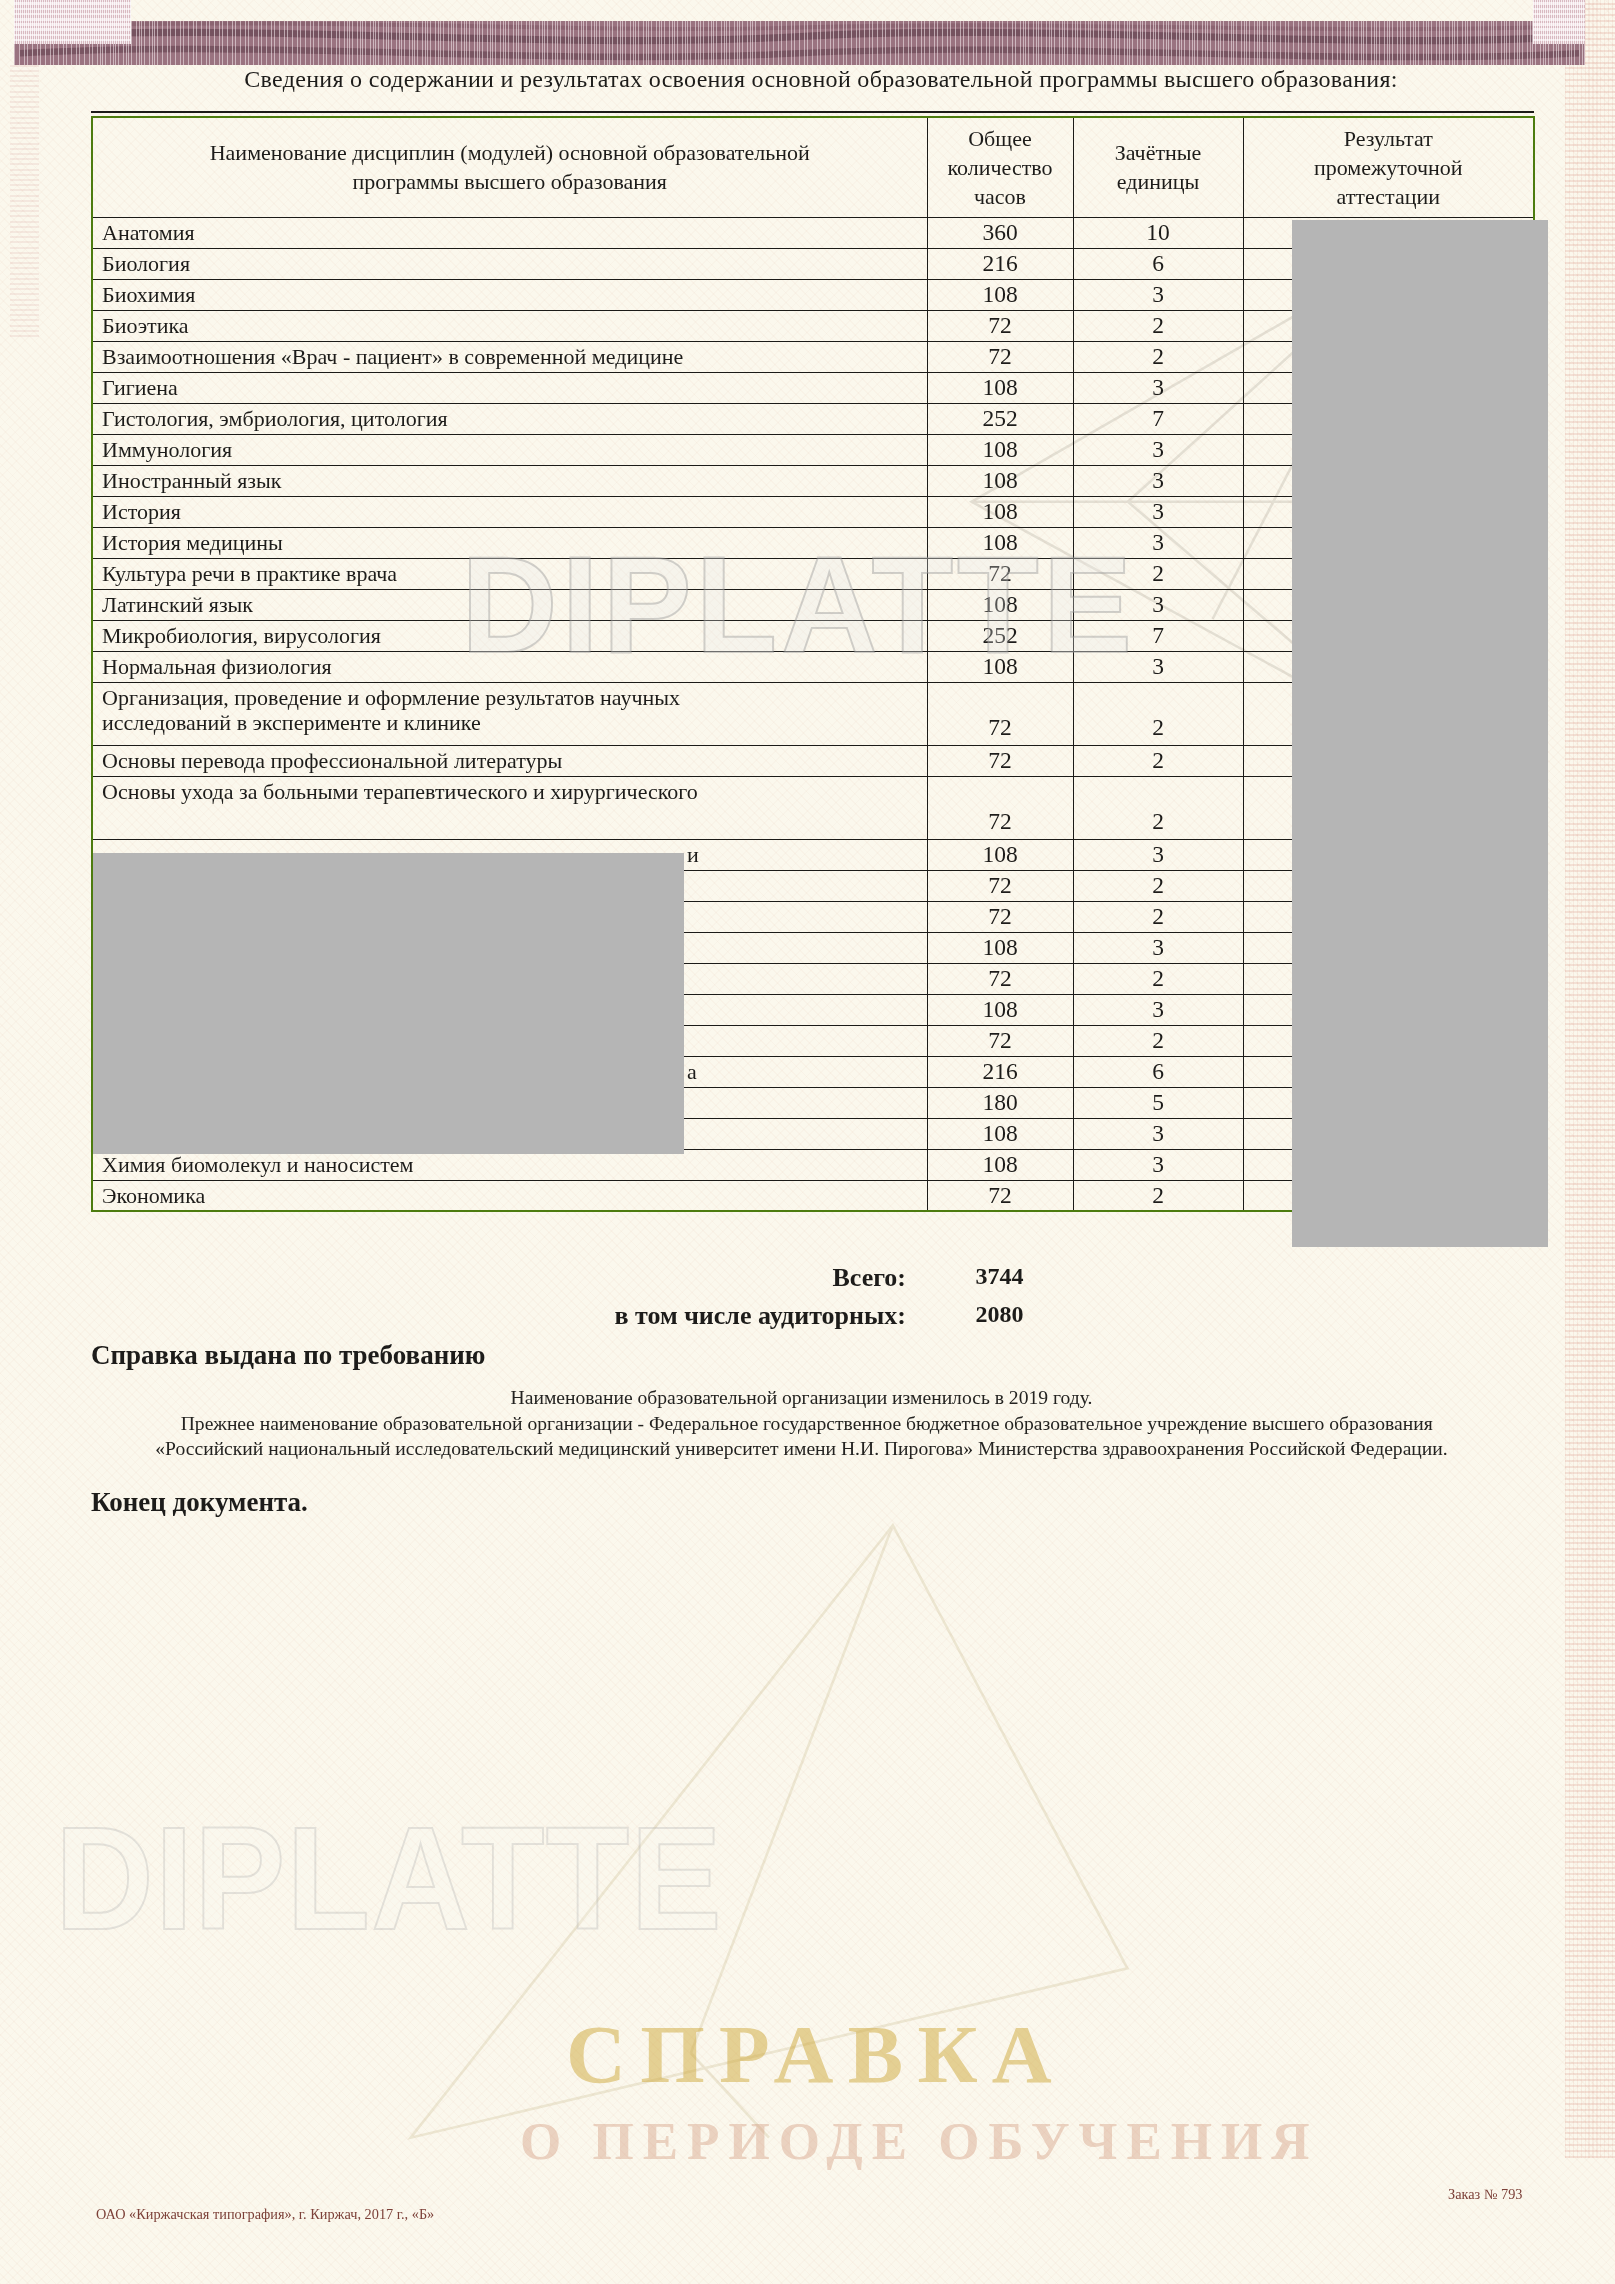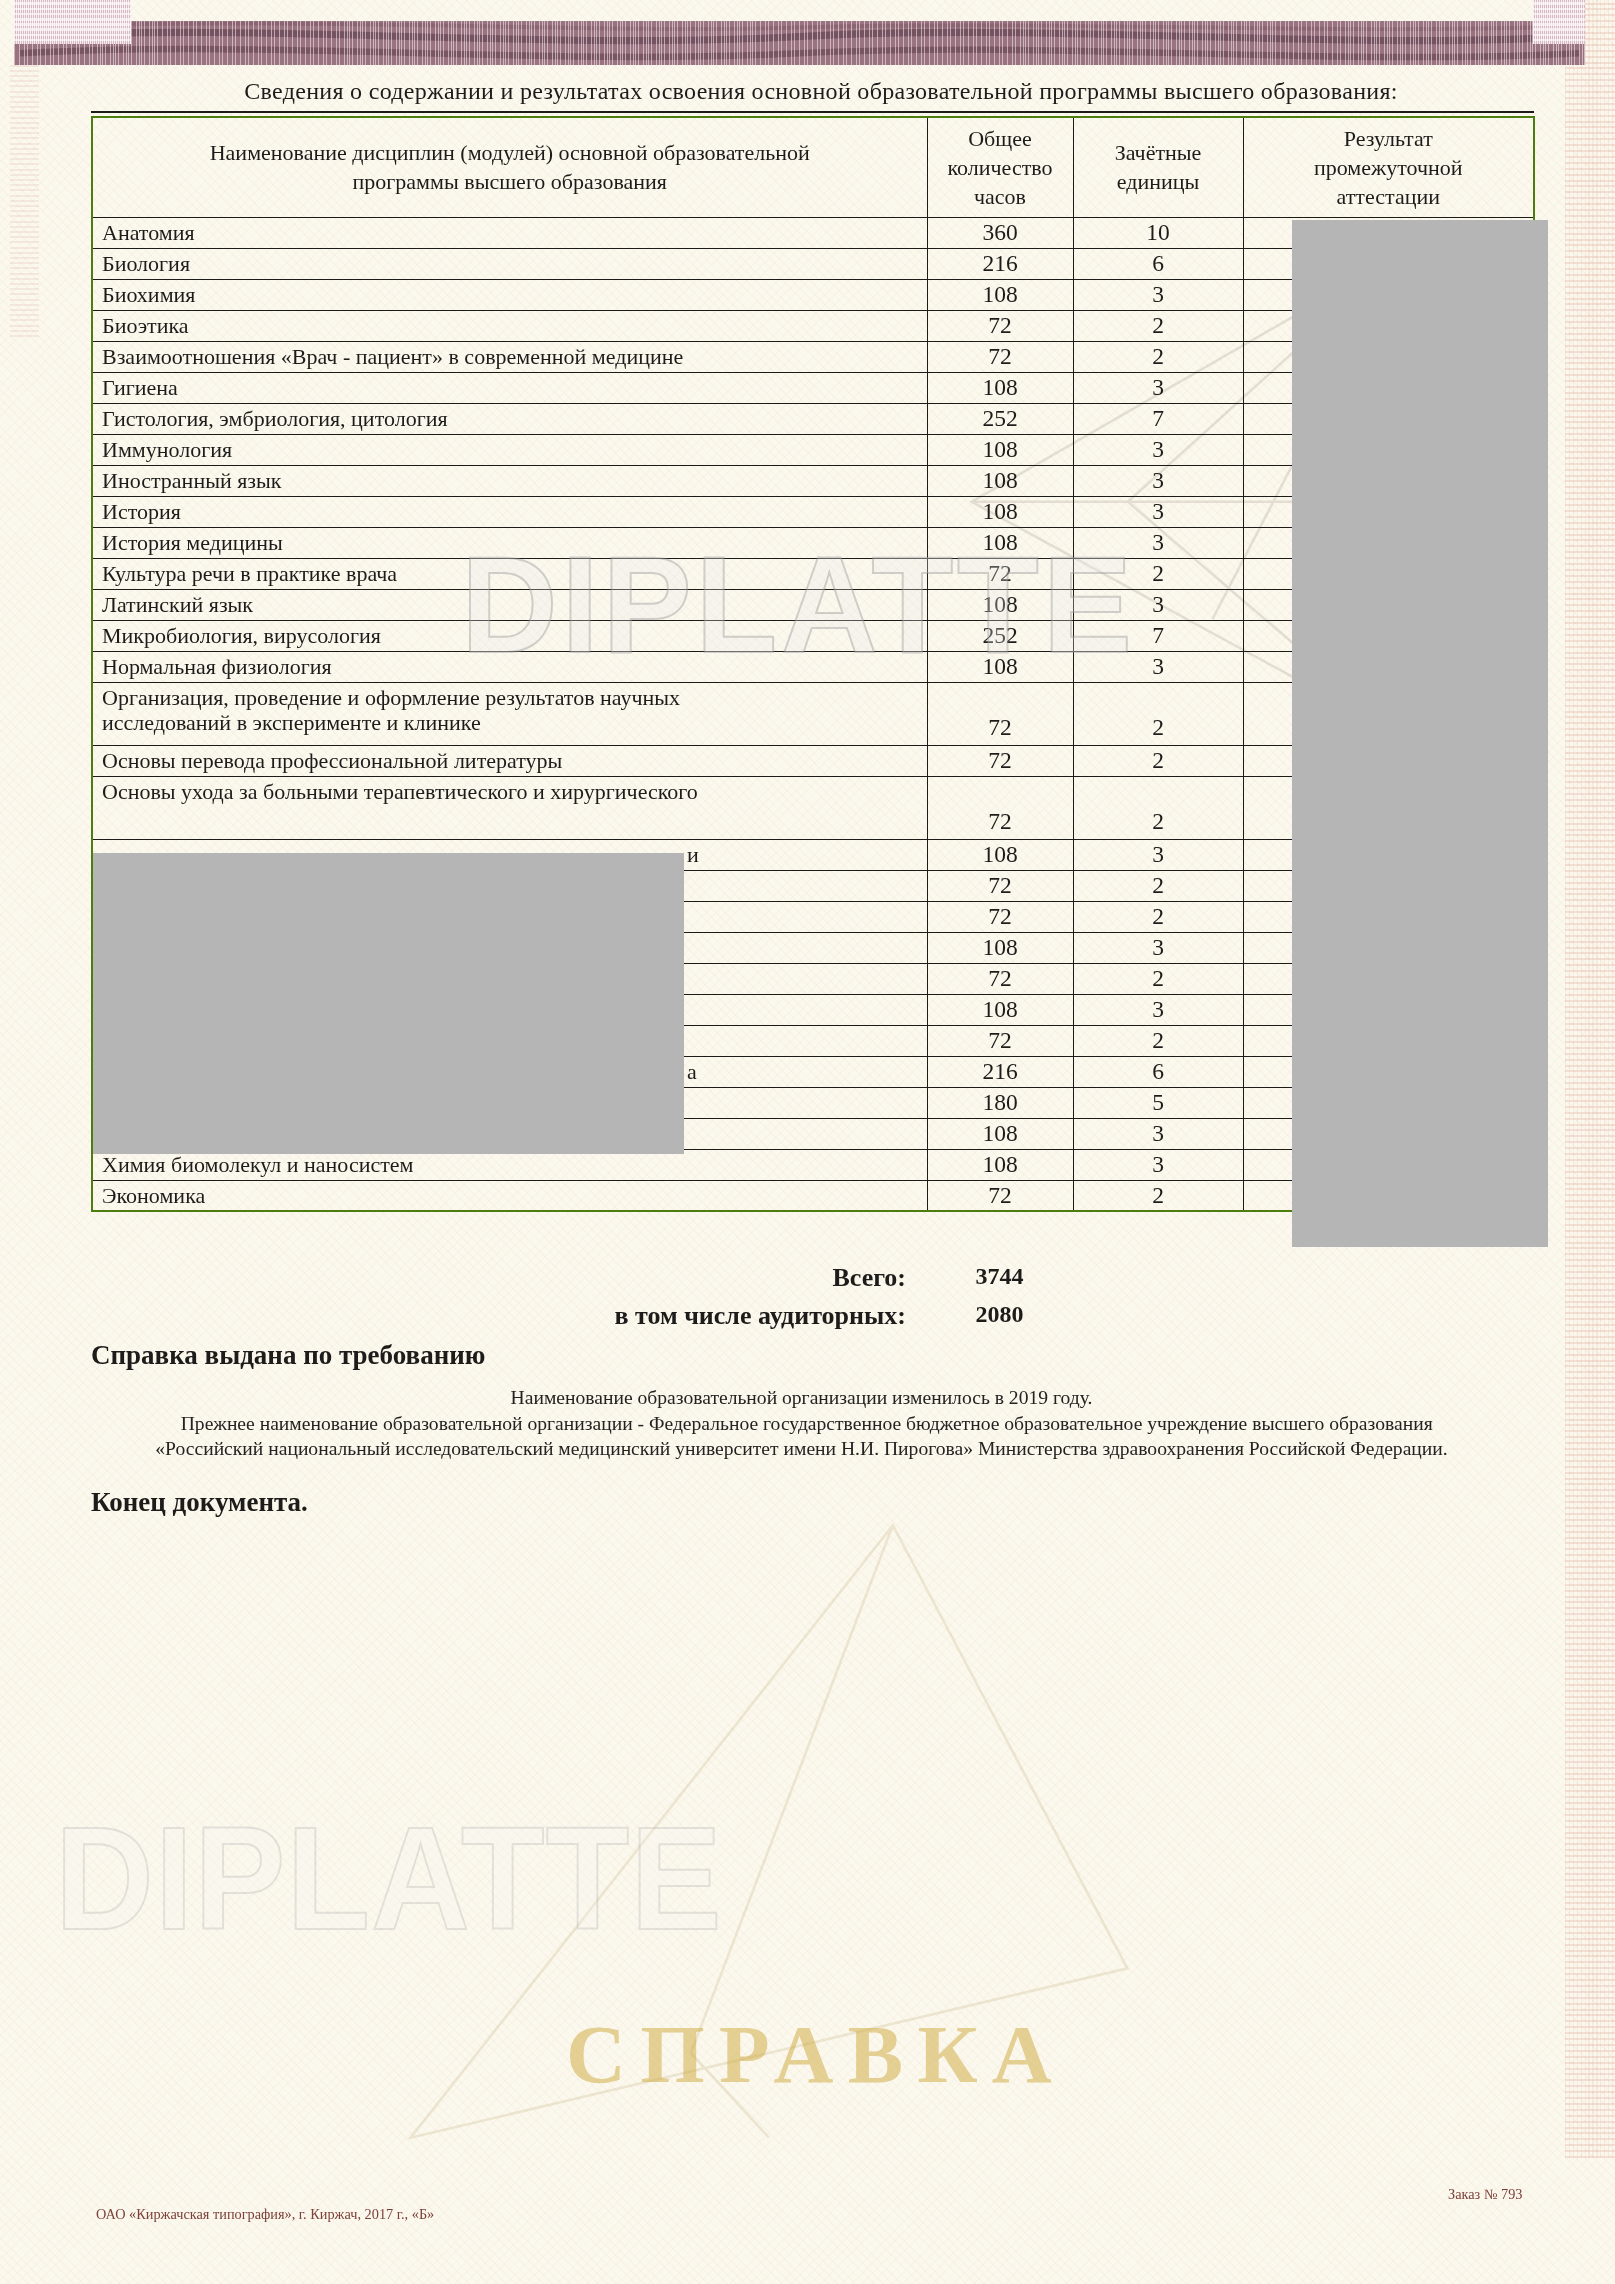--- a/index.html
+++ b/index.html
@@ -38,21 +38,21 @@
   .band-end{position:absolute;top:0;height:44px;z-index:3;
     background:
       repeating-linear-gradient(90deg, rgba(255,255,255,0.75) 0 0.7px, transparent 0.7px 2px),
       repeating-linear-gradient(0deg, #d9b9c1 0 2.6px, #f2e4e8 2.6px 5.2px);
   }
   .band-end.l{left:14.3px;width:117px;}
   .band-end.r{left:1533px;width:52px;}
   
   .doc-title{
     position:absolute;left:0;top:66px;width:1602px;z-index:2;
-    text-align:center;font-size:24px;letter-spacing:0.3px;padding-left:40px;box-sizing:border-box;margin-top:12px;
+    text-align:center;font-size:24px;letter-spacing:0.3px;padding-left:40px;box-sizing:border-box;
   }
   
   .tbl-topline{position:absolute;left:91px;top:111px;width:1443px;height:2px;background:#1c1b18;z-index:2;}
   table.main{
     position:absolute;left:91px;top:116px;width:1443px;z-index:2;
     border-collapse:collapse;table-layout:fixed;background:transparent;
   }
   table.main col.c1{width:835px;}
   table.main col.c2{width:146px;}
   table.main col.c3{width:170px;}
@@ -407,18 +407,19 @@
   <div class="tot-value row2">2080</div>
 
   <div class="issued">Справка выдана по требованию</div>
   <div class="para p1">Наименование образовательной организации изменилось в 2019 году.</div>
   <div class="para p2">Прежнее наименование образовательной организации - Федеральное государственное бюджетное образовательное учреждение высшего образования</div>
   <div class="para p3">«Российский национальный исследовательский медицинский университет имени Н.И. Пирогова» Министерства здравоохранения Российской Федерации.</div>
   <div class="end-doc">Конец документа.</div>
 
   <div class="wm-outline wm-big">DIPLATTE</div>
   <div class="wm-spravka">СПРАВКА</div>
+  <div class="wm-period">О ПЕРИОДЕ ОБУЧЕНИЯ</div>
 
   <div class="foot l">ОАО «Киржачская типография», г. Киржач, 2017 г., «Б»</div>
   <div class="foot r">Заказ № 793</div>
 
 </div>
 
 
 </body></html>

